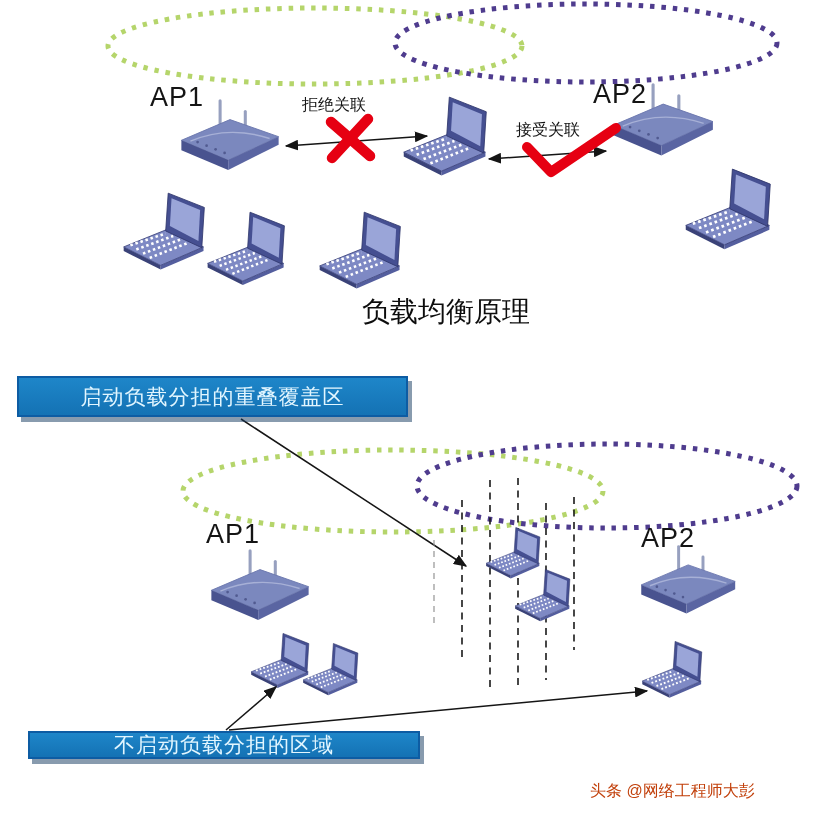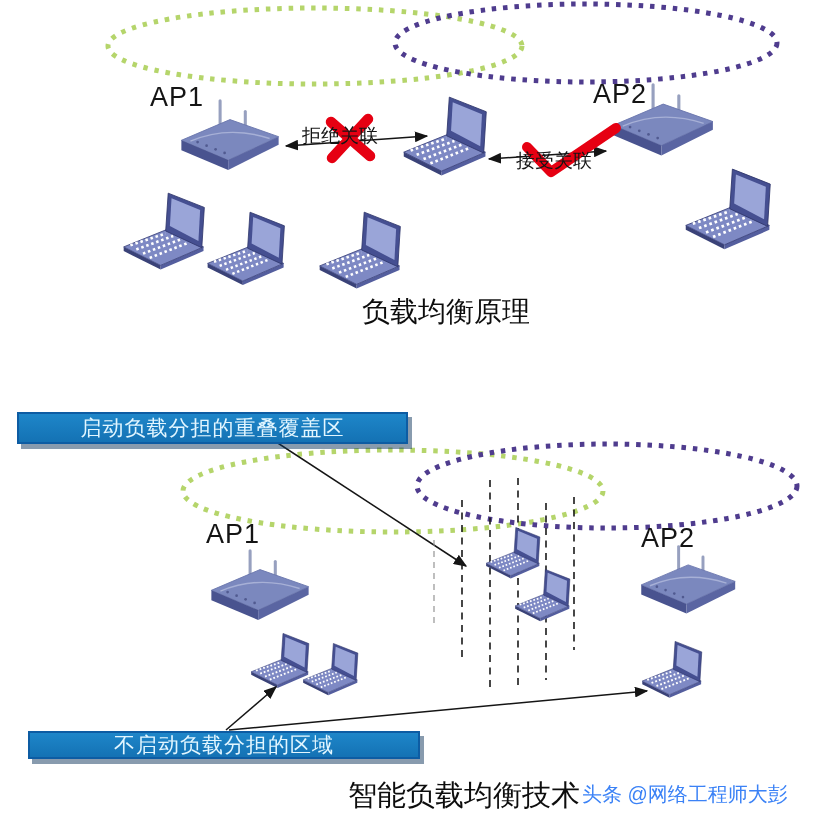--- a/index.html
+++ b/index.html
@@ -4,30 +4,30 @@
 <style>
   html,body{margin:0;padding:0;background:#ffffff;}
   #stage{
     position:relative;width:815px;height:821px;background:#ffffff;overflow:hidden;
     font-family:"Liberation Sans","DejaVu Sans",sans-serif;
     padding-left:40px;
   }
   #gfx{position:absolute;left:0;top:0;width:815px;height:821px;}
   .lbl{position:absolute;color:#141414;white-space:nowrap;}
   .ap-lbl{font-size:27px;letter-spacing:1px;}
-  .assoc-lbl{font-size:19px;margin-top:28px;}
+  .assoc-lbl{font-size:16px;}
   .title{position:absolute;color:#0d0d0d;text-align:right;white-space:nowrap;}
   .banner{
     position:absolute;display:flex;align-items:center;justify-content:center;
     background:linear-gradient(180deg,#1e86c9 0%,#1472b4 100%);
     border:2px solid #0d5ca3;
     box-shadow:4px 5px 0 rgba(17,55,94,.5);
     color:#e2f6ff;font-size:21px;letter-spacing:1px;box-sizing:border-box;
   }
-  .watermark{position:absolute;color:#3b82f6;font-size:20px;white-space:nowrap;}
+  .watermark{position:absolute;color:#c2410c;font-size:16px;white-space:nowrap;margin-left:8px;}
 </style>
 </head>
 <body>
 
 <div id="stage">
 
   <svg id="gfx" viewBox="0 0 815 821">
     <defs>
       <marker id="ah" viewBox="0 0 10 8" refX="9" refY="4" markerWidth="9" markerHeight="7.2" orient="auto-start-reverse">
         <path d="M0,0 L10,4 L0,8 z" fill="#151515"></path>
@@ -112,23 +112,22 @@
   </svg>
 
   <div class="lbl ap-lbl" style="left:150px;top:82px;">AP1</div>
   <div class="lbl ap-lbl" style="left:593px;top:79px;">AP2</div>
 
   <div class="lbl assoc-lbl" style="left:302px;top:95px;">拒绝关联</div>
   <div class="lbl assoc-lbl" style="left:516px;top:120px;">接受关联</div>
 
   <div class="title" style="left:225px;top:293px;width:305px;font-size:28px;">负载均衡原理</div>
 
-  <div class="banner" style="left:17px;top:376px;width:391px;height:32px;margin-top:36px;">启动负载分担的重叠覆盖区</div>
+  <div class="banner" style="left:17px;top:376px;width:391px;height:41px;">启动负载分担的重叠覆盖区</div>
 
   <div class="lbl ap-lbl" style="left:206px;top:519px;">AP1</div>
   <div class="lbl ap-lbl" style="left:641px;top:523px;">AP2</div>
 
   <div class="banner" style="left:28px;top:731px;width:392px;height:28px;">不启动负载分担的区域</div>
 
-  <div class="title" style="left:310px;top:776px;width:270px;font-size:29px;">智能负载均衡技术</div>
 
   <div class="watermark" style="left:582px;top:781px;">头条 @网络工程师大彭</div>
 </div>
 
 </body></html>

